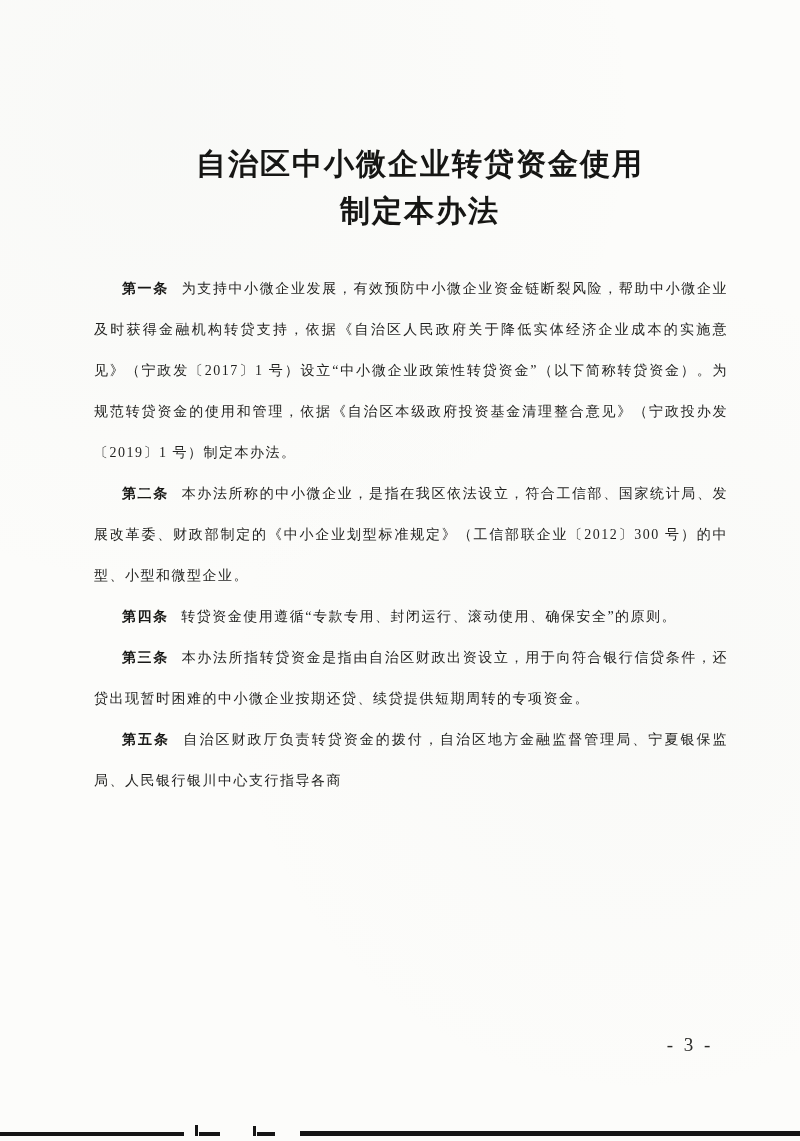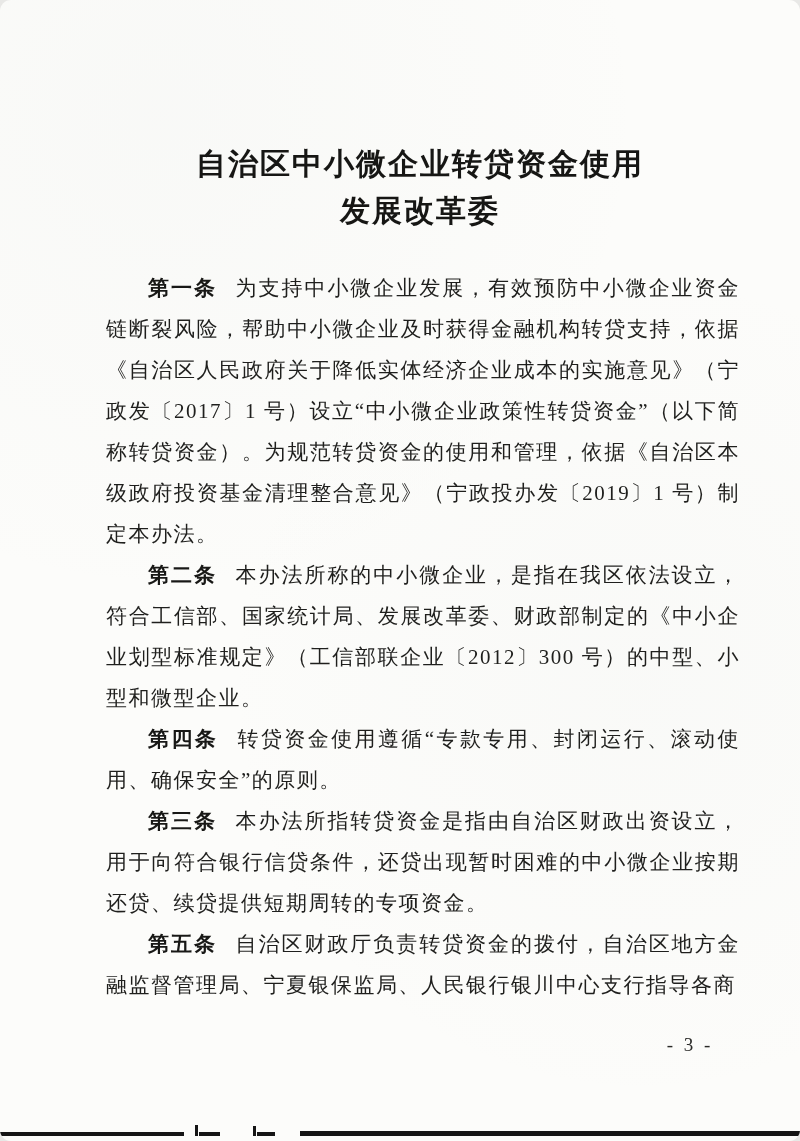--- a/index.html
+++ b/index.html
@@ -9,21 +9,20 @@
   }
   .page {
     position: relative;
     width: 800px;
     height: 1141px;
     margin: 0 auto;
     background: #fcfcfa;
     overflow: hidden;
     font-family: "Liberation Serif", "DejaVu Serif", serif;
     color: #1f1f1d;
-    border-radius: 11px;
   }
   
   .page::before {
     content: "";
     position: absolute;
     inset: 0;
     background:
       radial-gradient(circle at 20% 10%, rgba(180,190,190,0.05), transparent 40%),
       radial-gradient(circle at 80% 60%, rgba(180,190,190,0.04), transparent 45%);
     pointer-events: none;
@@ -36,23 +35,23 @@
     text-align: center;
     font-size: 30px;
     line-height: 47px;
     font-weight: 700;
     letter-spacing: 2px;
     color: #161614;
   }
   .doc-body {
     position: absolute;
     top: 268px;
-    left: 106px;
+    left: 94px;
     width: 634px;
-    font-size: 21px;
+    font-size: 14px;
     line-height: 41px;
     letter-spacing: 1.5px;
     text-align: justify;
   }
   .doc-body p {
     margin: 0;
     text-indent: 2em;
   }
   .article-num {
     font-weight: 700;
@@ -80,21 +79,21 @@
   .seg-c { left: 257px; top: 1132px; width: 18px; height: 4px; }
   .seg-d { left: 300px; top: 1131px; width: 500px; height: 5px; }
 </style>
 </head>
 <body>
 
 <div class="page">
 
   <div class="doc-title">
     <div>自治区中小微企业转贷资金使用</div>
-    <div>发展改革委</div>
+    <div>制定本办法</div>
   </div>
 
   <div class="doc-body" id="article-list">
   <p>
     <span class="article-num">第一条</span>
     <span class="article-text">为支持中小微企业发展，有效预防中小微企业资金链断裂风险，帮助中小微企业及时获得金融机构转贷支持，依据《自治区人民政府关于降低实体经济企业成本的实施意见》（宁政发〔2017〕1 号）设立“中小微企业政策性转贷资金”（以下简称转贷资金）。为规范转贷资金的使用和管理，依据《自治区本级政府投资基金清理整合意见》（宁政投办发〔2019〕1 号）制定本办法。</span>
   </p>
 
   <p>
     <span class="article-num">第二条</span>

